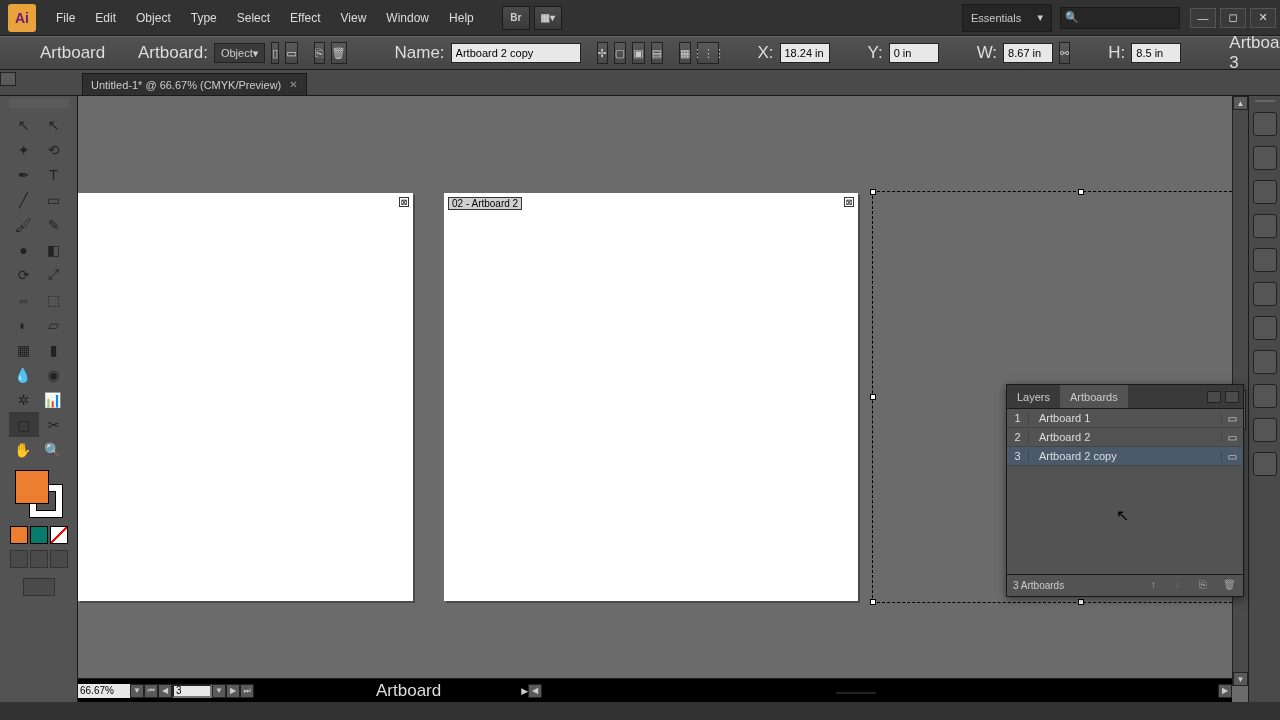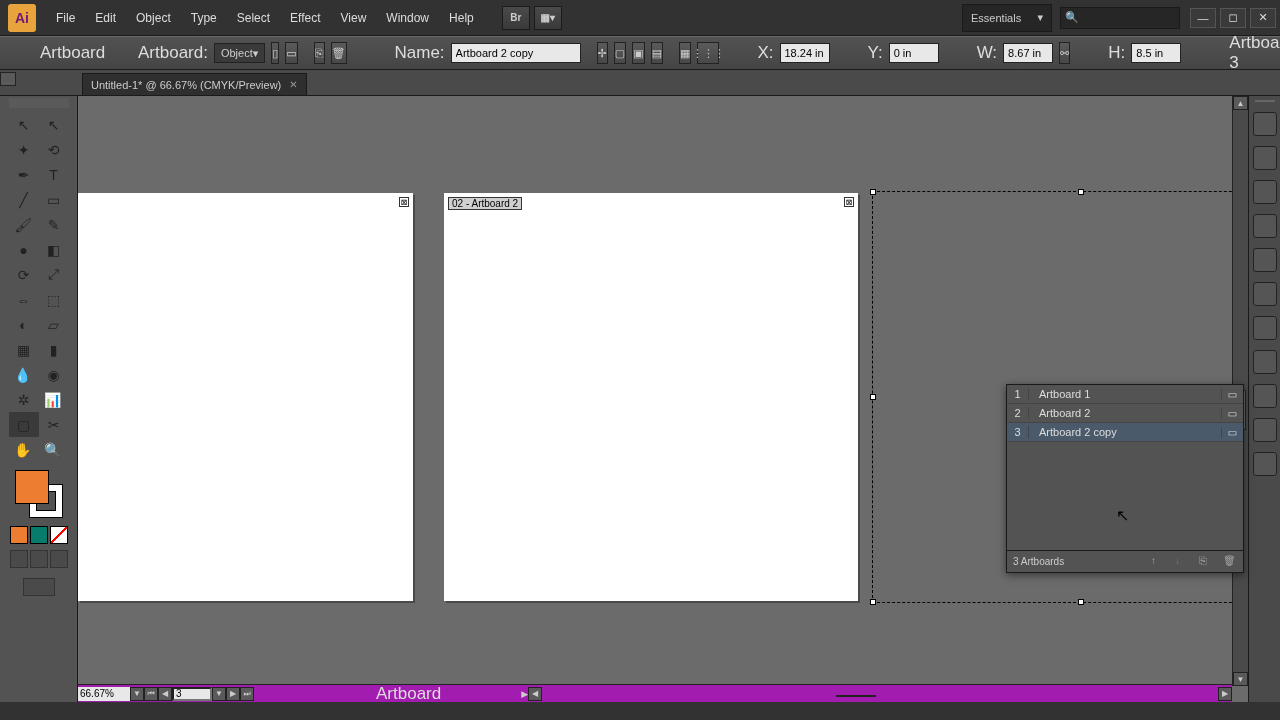--- a/index.html
+++ b/index.html
@@ -45,21 +45,21 @@
 .swatch-row { display:flex; gap:2px; margin-top:8px;}
 .sw-sm { width:18px; height:18px; border:1px solid #000;}
 .mini-row { display:flex; gap:2px; margin-top:6px;}
 .mini-ic { width:18px; height:18px; border:1px solid #333; background:#4a4a4a;}
 
 .canvas-area { flex:1; background:#6b6b6b; position:relative; overflow:hidden; }
 .vscroll { position:absolute; right:0; top:0; bottom:16px; width:16px; background:#4a4a4a; border-left:1px solid #222;}
 .vscroll .arrow { height:14px; background:#5a5a5a; border:1px solid #222; display:flex; align-items:center; justify-content:center; font-size:8px; color:#ccc;}
 .vscroll .track { position:absolute; top:14px; bottom:14px; left:0; right:0;}
 .vscroll .thumb { position:absolute; top:280px; left:2px; right:2px; height:40px; background:#6a6a6a; border:1px solid #222;}
-.hscroll-bar { position:absolute; left:0; right:16px; bottom:0; height:18px; background:#a21caf; border-top:1px solid #222; display:flex; align-items:center;}
+.hscroll-bar { position:absolute; left:0; right:16px; bottom:0; height:24px; background:#000000; border-top:1px solid #222; display:flex; align-items:center;}
 .zoom-box { width:52px; height:14px; background:#e8e8e8; font-size:10px; padding:0 2px; display:flex; align-items:center;}
 .nav-btn { width:14px; height:14px; background:#5a5a5a; border:1px solid #222; font-size:8px; color:#ccc; display:flex; align-items:center; justify-content:center;}
 .page-box { width:40px; height:14px; background:#e8e8e8; font-size:10px; padding:0 2px;}
 .hscroll-track { flex:1; position:relative; margin:0 14px;}
 .hscroll-thumb { position:absolute; left:280px; width:40px; top:1px; bottom:1px; background:#6a6a6a; border:1px solid #222;}
 
 
 .artboard { position:absolute; background:#fff; box-shadow:2px 2px 0 rgba(0,0,0,.3);}
 .ab-mark { position:absolute; top:4px; right:4px; width:10px; height:10px; border:1px solid #333; font-size:8px; display:flex; align-items:center; justify-content:center;}
 .ab-label { position:absolute; top:4px; left:4px; border:1px solid #333; background:#d0d0d0; font-size:10px; padding:0 3px;}
@@ -276,20 +276,28 @@
     <div class="dock-ic"></div>
     <div class="dock-ic"></div>
     <div class="dock-ic"></div>
     <div class="dock-ic"></div>
     <div class="dock-ic"></div>
     <div class="dock-ic"></div>
   </div>
 </div>
 
 <div class="panel">
+  <div class="panel-tabs">
+    <div class="ptab">Layers</div>
+    <div class="ptab active">Artboards</div>
+    <div class="ptab-icons">
+      <div class="pt-ic"></div>
+      <div class="pt-ic"></div>
+    </div>
+  </div>
   <div class="panel-list">
     <div class="panel-row">
       <div class="num">1</div>
       <div class="name">Artboard 1</div>
       <div class="ric">▭</div>
     </div>
     <div class="panel-row">
       <div class="num">2</div>
       <div class="name">Artboard 2</div>
       <div class="ric">▭</div>

